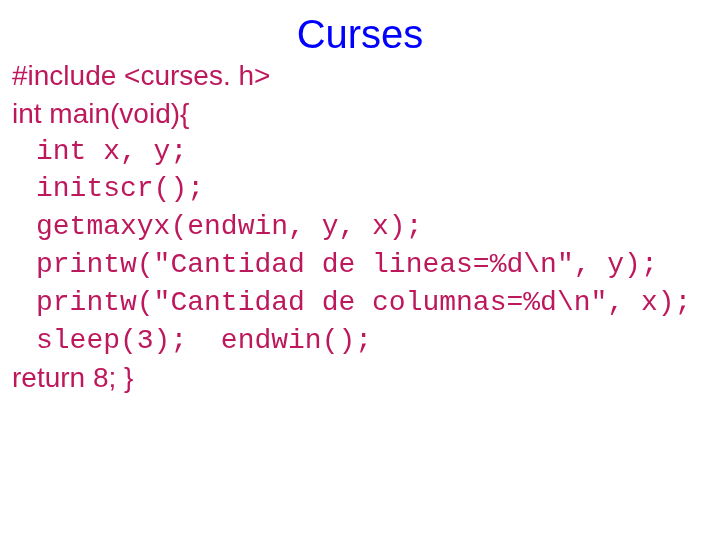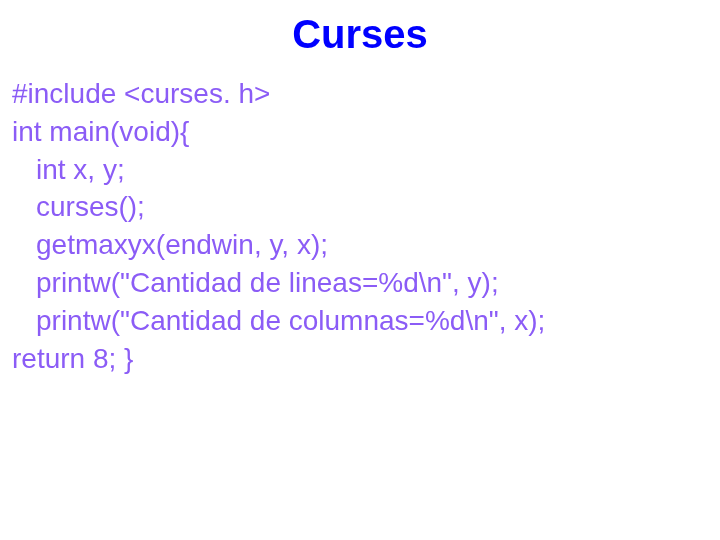--- a/index.html
+++ b/index.html
@@ -16,44 +16,45 @@
     }
     .slide {
       width: 100%;
       height: 100%;
       padding: 12px 10px;
     }
     .title {
       text-align: center;
       color: #0000ff;
       font-size: 40px;
-      font-weight: bold;
-      margin-bottom: 18px;
+      font-weight: normal;
     }
     .code-block {
-      color: #8b5cf6;
+      color: #be185d;
       font-size: 28px;
       line-height: 1.35;
       padding-left: 2px;
     }
     .code-line {
       white-space: pre;
     }
     .indent {
       padding-left: 24px;
+      font-family: Liberation Mono, monospace;
     }
   </style>
 </head>
 <body>
 
 <div class="slide">
   <h1 class="title">Curses</h1>
   <div class="code-block">
     <div class="code-line">#include &lt;curses. h&gt;</div>
     <div class="code-line">int main(void){</div>
     <div class="code-line indent">int x, y;</div>
-    <div class="code-line indent">curses();</div>
+    <div class="code-line indent">initscr();</div>
     <div class="code-line indent">getmaxyx(endwin, y, x);</div>
     <div class="code-line indent">printw("Cantidad de lineas=%d\n", y);</div>
     <div class="code-line indent">printw("Cantidad de columnas=%d\n", x);</div>
+    <div class="code-line indent">sleep(3);  endwin();</div>
     <div class="code-line">return 8; }</div>
   </div>
 </div>
 
 </body></html>

